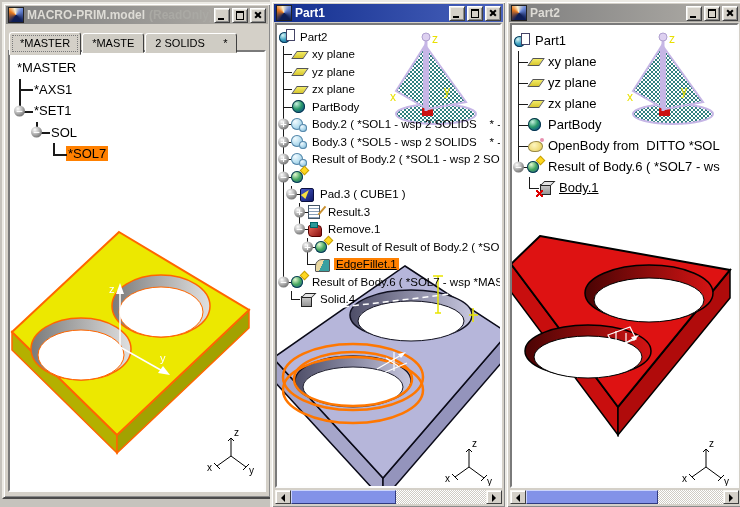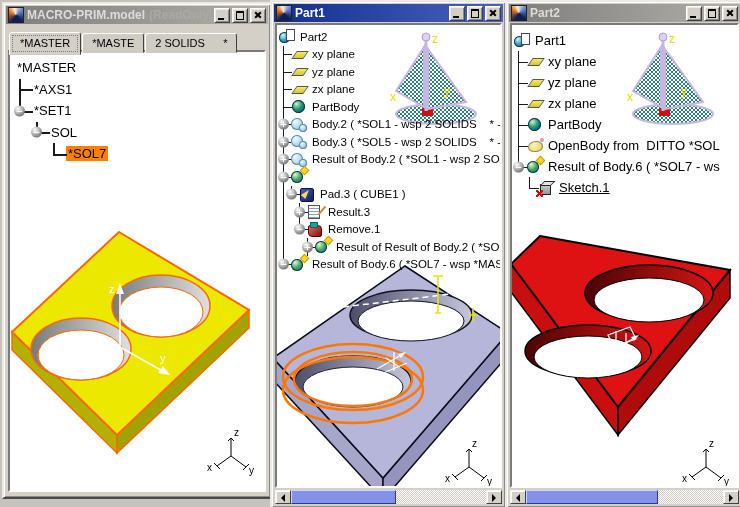--- a/index.html
+++ b/index.html
@@ -275,21 +275,23 @@
         <div class="trow"><span class="tc cont"></span><span class="ti icon-plane"></span><span class="tl">zx plane</span></div>
         <div class="trow"><span class="tc cont"></span><span class="ti icon-partbody"></span><span class="tl">PartBody</span></div>
         <div class="trow"><span class="tc cont"><span class="th">+</span></span><span class="ti icon-body-light"></span><span class="tl">Body.2 ( *SOL1 - wsp 2 SOLIDS    * - )</span></div>
         <div class="trow"><span class="tc cont"><span class="th">+</span></span><span class="ti icon-body-light"></span><span class="tl">Body.3 ( *SOL5 - wsp 2 SOLIDS    * - )</span></div>
         <div class="trow"><span class="tc cont"><span class="th">+</span></span><span class="ti icon-body-light"></span><span class="tl">Result of Body.2 ( *SOL1 - wsp 2 SOLID</span></div>
         <div class="trow"><span class="tc cont"><span class="th">−</span></span><span class="ti icon-body-green"></span></div>
         <div class="trow"><span class="tg on"></span><span class="tc"><span class="th">−</span></span><span class="ti icon-pad"></span><span class="tl">Pad.3 ( CUBE1 )</span></div>
         <div class="trow"><span class="tg on"></span><span class="tg"></span><span class="tc cont"><span class="th">+</span></span><span class="ti icon-sketch"></span><span class="tl">Result.3</span></div>
         <div class="trow"><span class="tg on"></span><span class="tg"></span><span class="tc"><span class="th">−</span></span><span class="ti icon-remove"></span><span class="tl">Remove.1</span></div>
         <div class="trow"><span class="tg on"></span><span class="tg"></span><span class="tg"></span><span class="tc cont"><span class="th">+</span></span><span class="ti icon-body-green"></span><span class="tl">Result of Result of Body.2 ( *SOL</span></div>
+        <div class="trow sel"><span class="tg on"></span><span class="tg"></span><span class="tg"></span><span class="tc"></span><span class="ti icon-fillet"></span><span class="tl ul">EdgeFillet.1</span></div>
         <div class="trow"><span class="tc"><span class="th">−</span></span><span class="ti icon-body-green"></span><span class="tl">Result of Body.6 ( *SOL7 - wsp *MASTE</span></div>
+        <div class="trow"><span class="tg"></span><span class="tc"></span><span class="ti icon-solid-cube"></span><span class="tl">Solid.4</span></div>
       </div>
   </div>
   <div class="scrollbar">
     <span class="sb-btn left"></span>
     <span class="sb-track">
         <span class="sb-thumb"></span>
       </span>
     <span class="sb-btn right"></span>
   </div>
 </div>
@@ -347,21 +349,21 @@
       <text class="ax" x="58" y="68">y</text>
     </svg>
     <div class="tree tree-right">
         <div class="trow"><span class="ti icon-part-root"></span><span class="tl">Part1</span></div>
         <div class="trow"><span class="tc cont"></span><span class="ti icon-plane"></span><span class="tl">xy plane</span></div>
         <div class="trow"><span class="tc cont"></span><span class="ti icon-plane"></span><span class="tl">yz plane</span></div>
         <div class="trow"><span class="tc cont"></span><span class="ti icon-plane"></span><span class="tl">zx plane</span></div>
         <div class="trow"><span class="tc cont"></span><span class="ti icon-partbody"></span><span class="tl">PartBody</span></div>
         <div class="trow"><span class="tc cont"></span><span class="ti icon-openbody"></span><span class="tl">OpenBody from  DITTO *SOL</span></div>
         <div class="trow"><span class="tc"><span class="th">−</span></span><span class="ti icon-body-green"></span><span class="tl">Result of Body.6 ( *SOL7 - ws</span></div>
-        <div class="trow"><span class="tg"></span><span class="tc"></span><span class="ti icon-solid-cube-x"><span class="xmark"></span></span><span class="tl ul">Sketch.1</span></div>
+        <div class="trow"><span class="tg"></span><span class="tc"></span><span class="ti icon-solid-cube-x"><span class="xmark"></span></span><span class="tl ul">Body.1</span></div>
       </div>
   </div>
   <div class="scrollbar">
     <span class="sb-btn left"></span>
     <span class="sb-track">
         <span class="sb-thumb"></span>
       </span>
     <span class="sb-btn right"></span>
   </div>
 </div>

